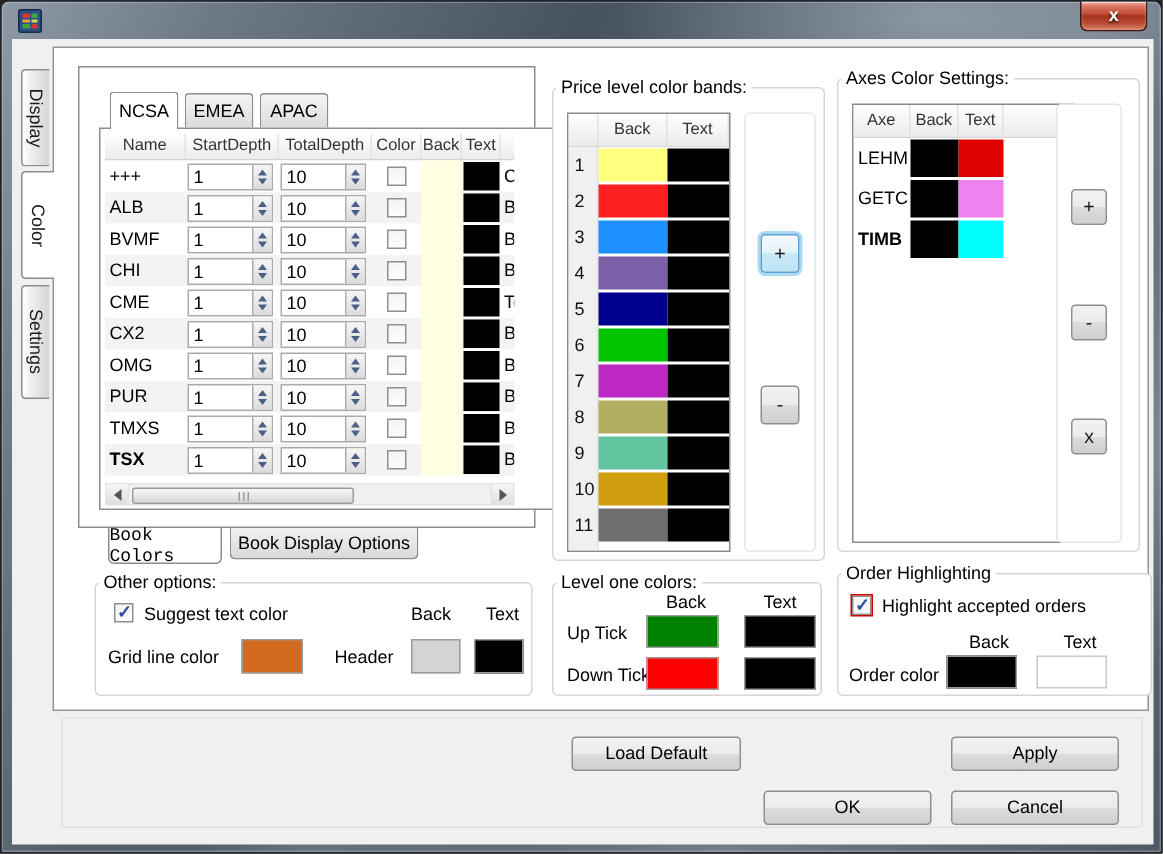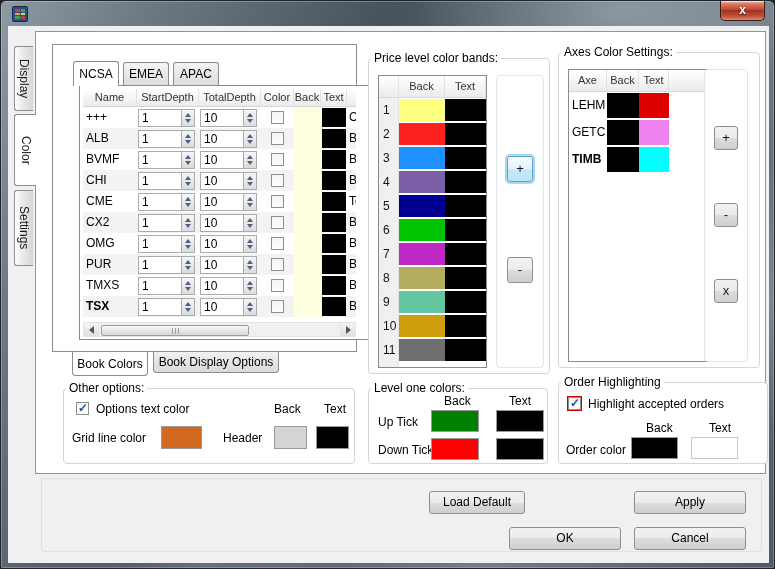--- a/index.html
+++ b/index.html
@@ -40,21 +40,21 @@
   .page { position:absolute; left:27px; top:5px; width:731px; height:443px; background:#fff; border:1px solid #949494; }
 
   
   .book-box { position:absolute; left:16px; top:12px; width:305px; height:308px; background:#fff; border:1px solid #8c8c8c; }
   .book-tab { position:absolute; border:1px solid #8c8c8c; border-top:none; border-radius:0 0 4px 4px; background:linear-gradient(#f2f2f2,#d9d9d9); display:flex; align-items:center; justify-content:center; font-size:12px; }
   .book-tab.sel { background:#fff; z-index:4; }
 
   
   .region-tab { position:absolute; border:1px solid #8c8c8c; border-bottom:none; border-radius:3px 3px 0 0; background:linear-gradient(#f4f4f4,#dcdcdc); display:flex; align-items:center; justify-content:center; font-size:12px; }
   .region-tab.sel { background:#fff; z-index:4; }
-  .region-page { position:absolute; left:26px; top:40px; width:312px; height:255px; background:#fff; border:1px solid #8c8c8c; }
+  .region-page { position:absolute; left:13px; top:40px; width:312px; height:255px; background:#fff; border:1px solid #8c8c8c; }
 
   
   .xtable { position:absolute; left:3px; top:3px; width:273px; height:229px; overflow:hidden; background:#fff; }
   .xhead { display:flex; height:18px; background:linear-gradient(#ffffff,#ebebeb); border-bottom:1px solid #d5d5d5; }
   .xhead .hc { font-size:11px; color:#333; text-align:center; line-height:17px; border-right:1px solid #e2e2e2; overflow:hidden; white-space:nowrap; }
   .xrow { display:flex; height:21px; align-items:center; background:#fff; }
   .xrow.alt { background:#f3f3f3; }
   .cell { height:100%; overflow:hidden; white-space:nowrap; }
   .c-name { width:54px; padding-left:3px; line-height:21px; font-size:12px; }
   .c-sp { width:62px; display:flex; align-items:center; padding-left:1px; }
@@ -470,21 +470,21 @@
                 <i></i>
                 <i></i>
               </div>
             <div class="sb-btn sb-right">
                 <i class="tri-r"></i>
               </div>
           </div>
         </div>
       </div>
 
-      <div class="book-tab sel" style="left:36px; top:320px; width:76px; height:24px;">
+      <div class="book-tab sel" style="left:36px; top:320px; width:76px; height:24px;font-family:Liberation Mono, monospace;">
           <span>Book Colors</span>
         </div>
       <div class="book-tab" style="left:117px; top:320px; width:126px; height:21px;">
           <span>Book Display Options</span>
         </div>
 
       <div class="group" style="left:332px; top:26px; width:182px; height:316px;">
         <span class="glabel">Price level color bands:</span>
         <div class="ctable" style="left:9px; top:16px; width:109px; height:293px;">
           <div class="gutterbg"></div>
@@ -587,21 +587,21 @@
         <div class="btn-panel" style="left:145px; top:16px; width:44px; height:293px;">
           <div class="sq-btn" style="top:56px; width:24px; height:24px; line-height:22px;">+</div>
           <div class="sq-btn" style="top:133px; width:24px; height:24px; line-height:22px;">-</div>
           <div class="sq-btn" style="top:209px; width:24px; height:24px; line-height:22px;">x</div>
         </div>
       </div>
 
       <div class="group" style="left:27px; top:356px; width:292px; height:76px;">
         <span class="glabel">Other options:</span>
         <span class="cb checked" style="position:absolute; left:12px; top:13px;"></span>
-        <span class="lbl" style="left:32px; top:13px;">Options  text color</span>
+        <span class="lbl" style="left:32px; top:13px;">Suggest  text color</span>
         <span class="lbl" style="left:210px; top:13px;">Back</span>
         <span class="lbl" style="left:260px; top:13px;">Text</span>
         <span class="lbl" style="left:8px; top:42px;">Grid line color</span>
         <div class="colorswatch" style="left: 97px; top: 37px; width: 41px; height: 23px; background: rgb(210, 105, 30);" id="gridswatch"></div>
         <span class="lbl" style="left:159px; top:42px;">Header</span>
         <div class="colorswatch" style="left: 210px; top: 37px; width: 33px; height: 23px; background: rgb(212, 212, 212);" id="hdrback"></div>
         <div class="colorswatch" style="left: 252px; top: 37px; width: 33px; height: 23px; background: rgb(0, 0, 0);" id="hdrtext"></div>
       </div>
 
       <div class="group" style="left:332px; top:356px; width:180px; height:76px;">
@@ -623,19 +623,19 @@
         <span class="lbl" style="left:87px; top:38px;">Back</span>
         <span class="lbl" style="left:150px; top:38px;">Text</span>
         <span class="lbl" style="left:7px; top:60px;">Order color</span>
         <div class="colorswatch" style="left: 72px; top: 54px; width: 47px; height: 22px; background: rgb(0, 0, 0);" id="orderback"></div>
         <div class="colorswatch" style="left: 132px; top: 54px; width: 47px; height: 22px; border-color: rgb(200, 200, 200); background: rgb(255, 255, 255);" id="ordertext"></div>
       </div>
 
     </div>
 
     <div class="footer-panel"></div>
-    <div class="push-btn" style="left:373px; top:465px; width:96px;margin-left:48px;">Load Default</div>
+    <div class="push-btn" style="left:373px; top:465px; width:113px;">Load Default</div>
     <div class="push-btn" style="left:626px; top:465px; width:112px;">Apply</div>
     <div class="push-btn" style="left:501px; top:501px; width:112px;">OK</div>
     <div class="push-btn" style="left:626px; top:501px; width:112px;">Cancel</div>
 
   </div>
 </div>
 
 </body></html>

